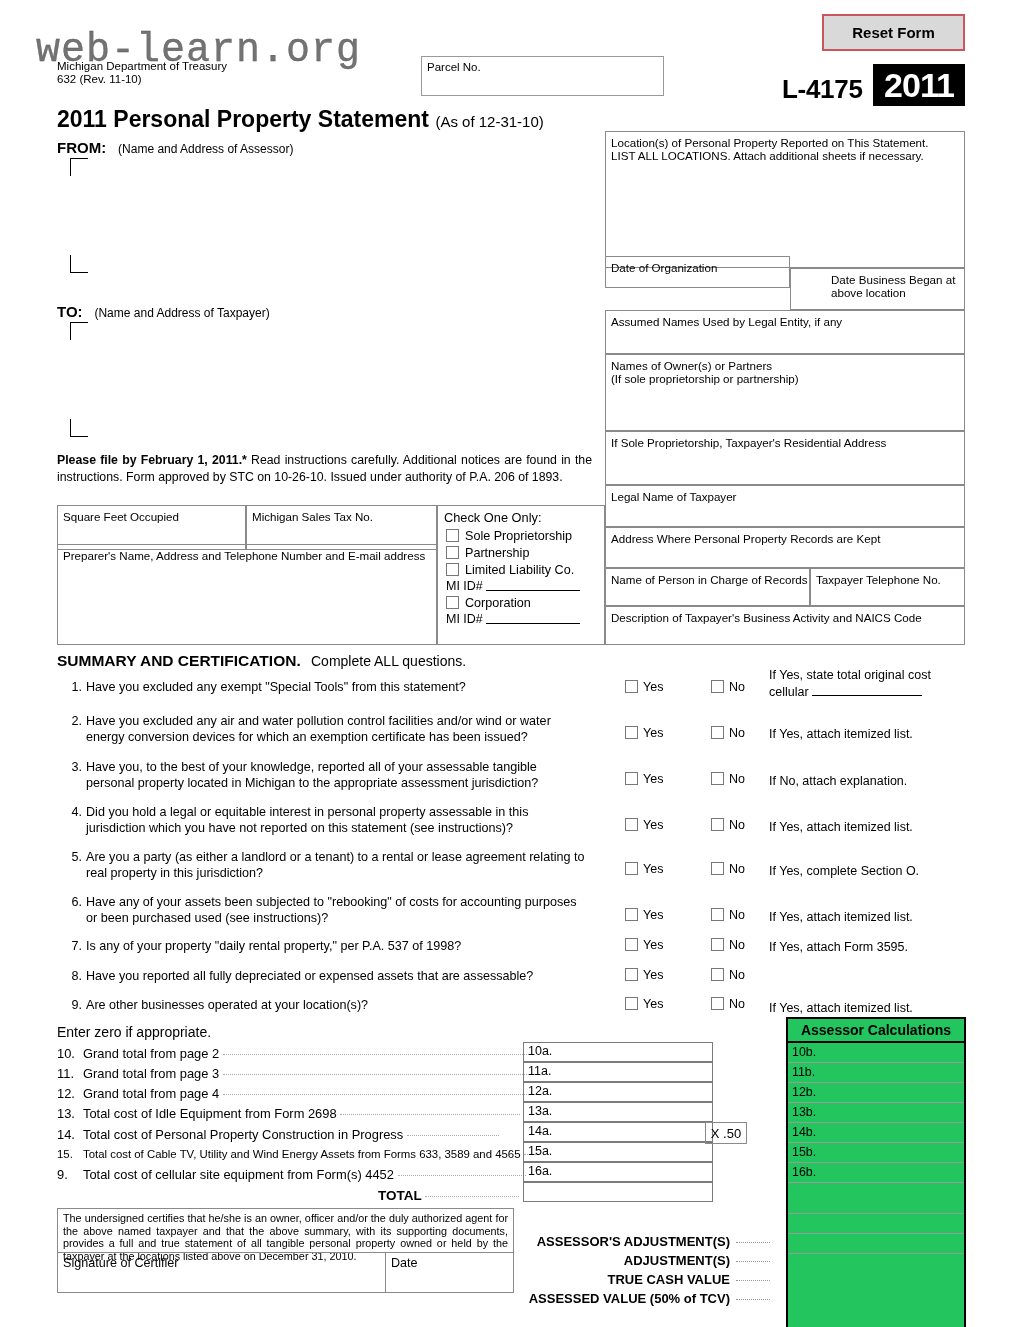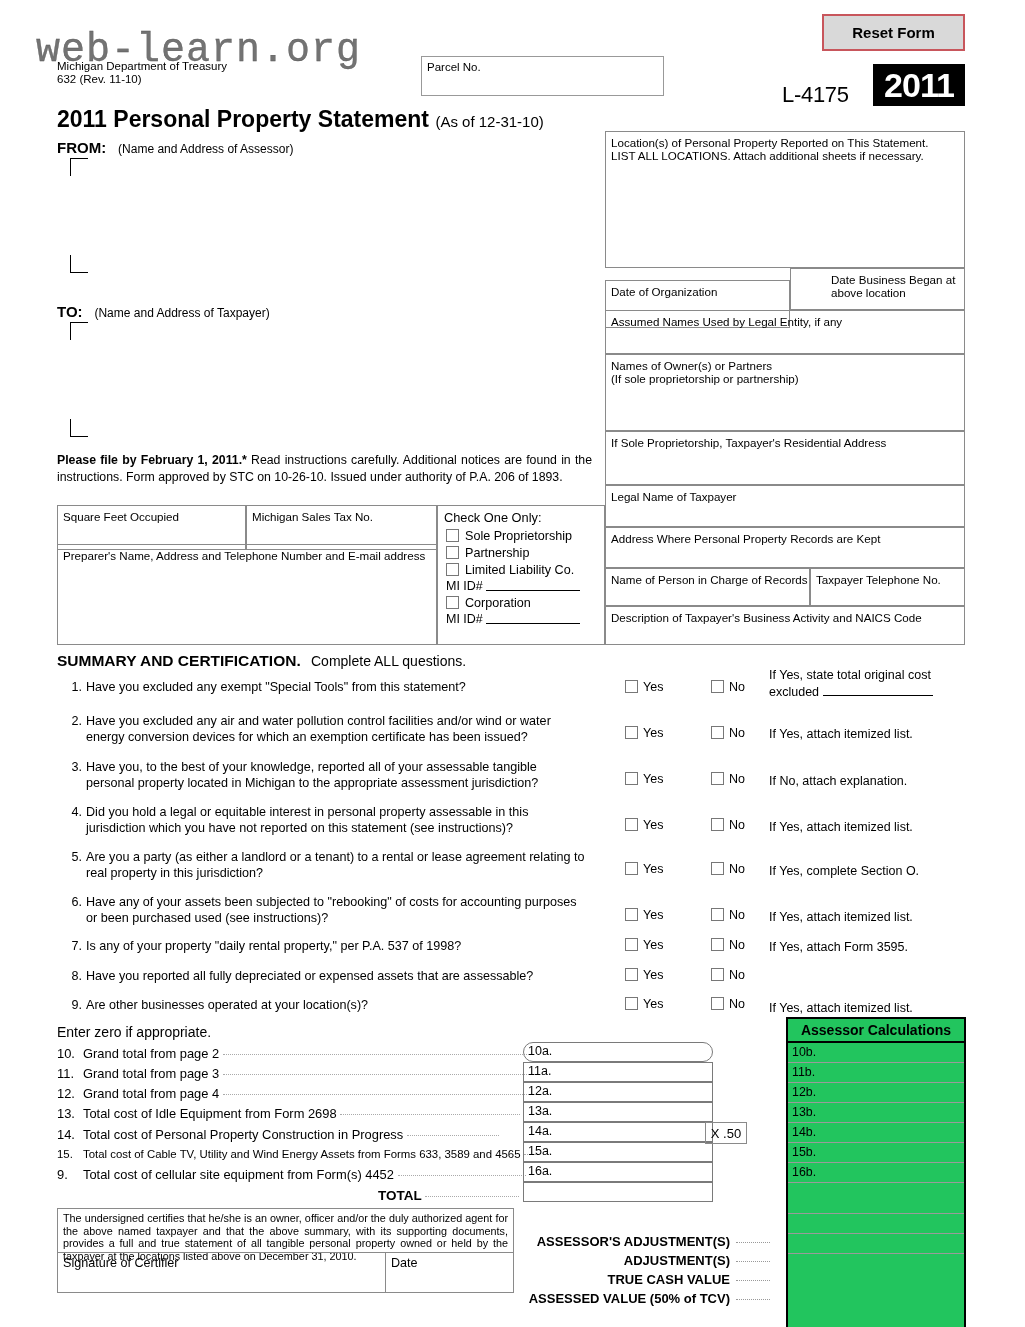--- a/index.html
+++ b/index.html
@@ -37,22 +37,22 @@
     background:#d9d9d9;
     box-sizing:border-box;
     display:flex;align-items:center;justify-content:center;
     cursor:pointer;
   }
   .reset-wrap span{
     font-size:15px;font-weight:bold;color:#000;
   }
 
   .lnum{
-    position:absolute;left:782px;top:82px;
-    font-size:22px;font-weight:normal;letter-spacing:-0.3px;
+    position:absolute;left:782px;top:74px;
+    font-size:26px;font-weight:bold;letter-spacing:-0.3px;
   }
   .yearbox{
     position:absolute;left:873px;top:64px;
     width:92px;height:42px;background:#000;color:#fff;
     font-size:34px;font-weight:bold;
     display:flex;align-items:center;justify-content:center;
     letter-spacing:-1px;
   }
 
   
@@ -299,21 +299,21 @@
     </div>
     <div class="idrow">
       <span>MI ID#</span><span class="line"></span>
     </div>
   </div>
 
   <div class="cell" style="left:605px;top:131px;width:360px;height:137px;">
     <span class="t">Location(s) of Personal Property Reported on This Statement.</span>
     <span class="t" style="padding-top:0;">LIST ALL LOCATIONS.  Attach additional sheets if necessary.</span>
   </div>
-  <div class="cell" style="left:605px;top:280px;width:185px;height:48px;">
+  <div class="cell" style="left:605px;top:256px;width:185px;height:32px;">
     <span class="t">Date of Organization</span>
   </div>
   <div class="cell" style="left:790px;top:268px;width:175px;height:42px;padding-left:35px;">
     <span class="t">Date Business Began at above location</span>
   </div>
   <div class="cell" style="left:605px;top:310px;width:360px;height:44px;">
     <span class="t">Assumed Names Used by Legal Entity, if any</span>
   </div>
   <div class="cell" style="left:605px;top:354px;width:360px;height:77px;">
     <span class="t">Names of Owner(s) or Partners</span>
@@ -345,21 +345,21 @@
 
   <div class="q" style="left:62px;top:680px;width:500px;">
     <span class="n">1.</span>
     <span class="txt">Have you excluded any exempt "Special Tools" from this statement?</span>
   </div>
   <div class="ynrow" style="left:625px;top:680px;">
     <span class="yn"><span class="cb"></span><span class="lb">Yes</span></span>
     <span class="yn" style="margin-left:44px;"><span class="cb"></span><span class="lb">No</span></span>
   </div>
   <div class="note" style="left:769px;top:668px;width:200px;">
-    <span>If Yes, state total original cost excluded</span>
+    <span>If Yes, state total original cost cellular</span>
     <span style="display:inline-block;width:110px;border-bottom:1px solid #000;height:12px;"></span>
   </div>
 
   <div class="q" style="left:62px;top:714px;width:525px;">
     <span class="n">2.</span>
     <span class="txt">Have you excluded any air and water pollution control facilities and/or wind or water energy conversion devices for which an exemption certificate has been issued?</span>
   </div>
   <div class="ynrow" style="left:625px;top:726px;">
     <span class="yn"><span class="cb"></span><span class="lb">Yes</span></span>
     <span class="yn" style="margin-left:44px;"><span class="cb"></span><span class="lb">No</span></span>
@@ -463,21 +463,21 @@
   </div>
   <div class="trow" style="left:57px;top:1167px;">
     <span class="n">9.</span><span>Total cost of cellular site equipment from Form(s) 4452</span>
     <span class="dots" style="width:128px;"></span>
   </div>
   <div class="trow" style="left:378px;top:1188px;font-weight:bold;font-size:13.5px;">
     <span>TOTAL</span>
     <span class="dots" style="width:94px;"></span>
   </div>
 
-  <div class="abox" style="left:523px;top:1042px;width:190px;height:20px;border-radius:10px;">
+  <div class="abox" style="left:523px;top:1042px;width:190px;height:20px;">
       <div class="lb">10a.</div>
     </div>
   <div class="abox" style="left:523px;top:1062px;width:190px;height:20px;">
       <div class="lb">11a.</div>
     </div>
   <div class="abox" style="left:523px;top:1082px;width:190px;height:20px;">
       <div class="lb">12a.</div>
     </div>
   <div class="abox" style="left:523px;top:1102px;width:190px;height:20px;">
       <div class="lb">13a.</div>

